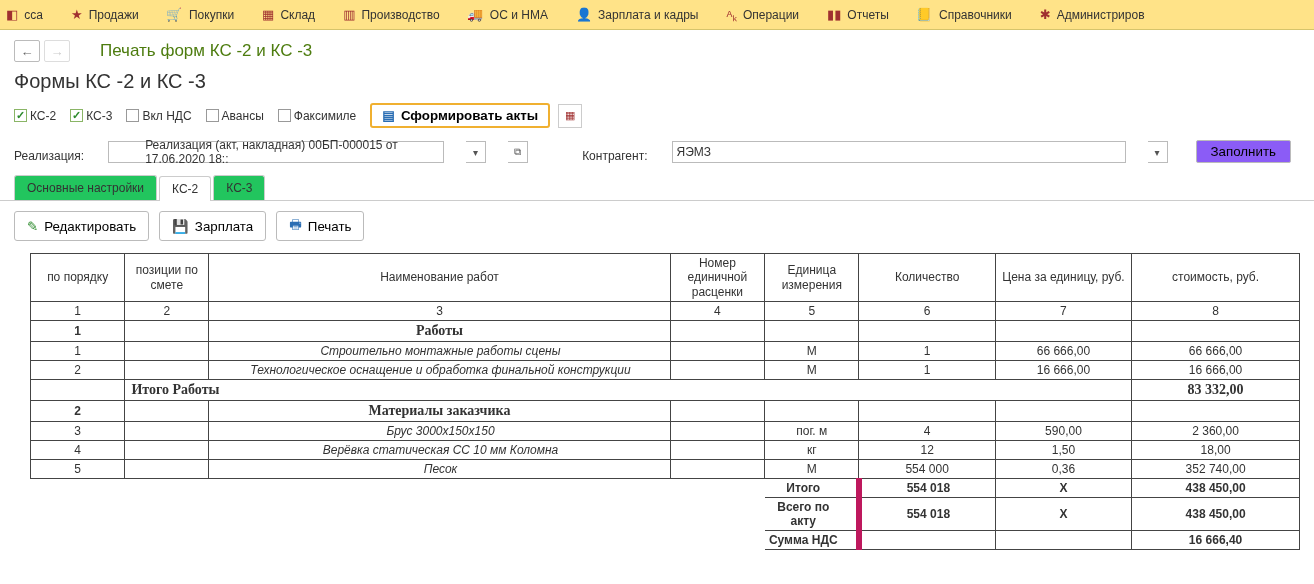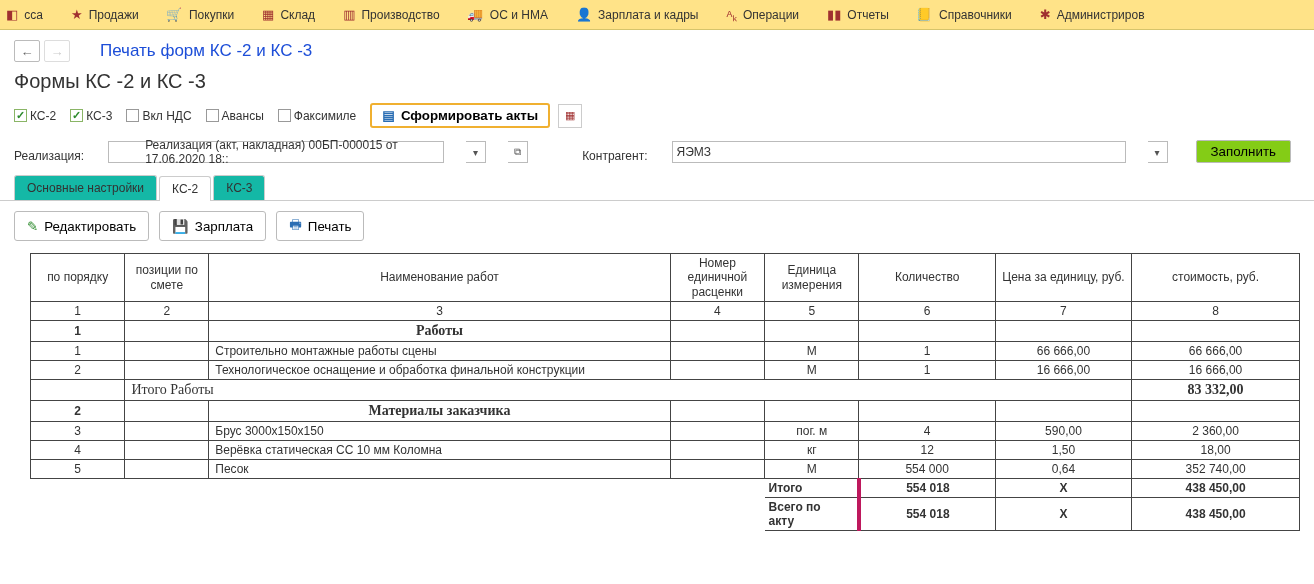--- a/index.html
+++ b/index.html
@@ -52,21 +52,21 @@
   background: #fff;
   border-radius: 2px;
   cursor: pointer;
   display: flex; align-items: center; justify-content: center;
   font-size: 13px;
   color: #666;
 }
 .nav-btn.disabled { color: #ccc; border-color: #ddd; }
 .page-title {
   font-size: 17px;
-  color: #1d4ed8;
+  color: #4d7c0f;
 }
 
 
 .sub-header {
   font-size: 20px;
   padding: 2px 14px 10px 14px;
   color: #333;
 }
 
 
@@ -139,37 +139,37 @@
   width: 20px;
   display: flex; align-items: center; justify-content: center;
   background: #fff;
   cursor: pointer;
   font-size: 10px;
   color: #555;
 }
 .contragent-field { width: 454px; }
 .fill-btn {
   border: 1px solid #bbb;
-  background: #84cc16;
+  background: #8b5cf6;
   padding: 3px 14px;
   border-radius: 2px;
   cursor: pointer;
   margin-left: 6px;
 }
 
 
 .tabs-row {
   display: flex;
   border-bottom: 1px solid #ccc;
   padding: 0 14px;
 }
 .tab {
   border: 1px solid #ccc;
   border-bottom: none;
-  background: #14b8a6;
+  background: #22c55e;
   padding: 5px 12px;
   margin-right: 2px;
   cursor: pointer;
   border-radius: 3px 3px 0 0;
   font-size: 12px;
 }
 .tab.active {
   background: #fff;
   position: relative;
   top: 1px;
@@ -213,42 +213,42 @@
 }
 table.report tr.num-row td { height: 16px; }
 table.report tr.section-row td.section-name {
   font-weight: bold;
   font-family: "Times New Roman", serif;
   font-size: 14px;
 }
 table.report tr.section-row td.bold-num {
   font-weight: bold;
 }
-table.report td.text-left { text-align: left; padding-left: 6px; }
+table.report td.text-left { text-align: center; padding-left: 6px; font-style: italic; }
 table.report tr.total-row td.total-label {
-  font-weight: normal;
+  font-weight: bold;
   text-align: left;
   padding-left: 6px;
   font-family: "Times New Roman", serif;
   font-size: 14px;
 }
 table.report tr.total-row td.total-val {
   font-weight: bold;
   text-align: center;
   font-family: "Times New Roman", serif;
   font-size: 14px;
 }
 table.report tr.summary td {
   font-weight: bold;
 }
 table.report tr.summary td.sum-label {
-  text-align: left;
+  text-align: center;
   padding-right: 18px;
   border-left: none;
-  border-right: 4px solid #be185d;
+  border-right: 6px solid #be185d;
 }
 table.report tr.summary td.noborder {
   border: none;
 }
 
 
 col.c1 { width: 90px; }
 col.c2 { width: 80px; }
 col.c3 { width: 440px; }
 col.c4 { width: 90px; }
@@ -480,33 +480,40 @@
     <td>1,50</td>
     <td>18,00</td>
   </tr>
   <tr>
     <td>5</td>
           <td></td>
     <td class="text-left">Песок</td>
     <td></td>
     <td>М</td>
     <td>554 000</td>
-    <td>0,64</td>
+    <td>0,36</td>
     <td>352 740,00</td>
   </tr>
 
   <tr class="summary">
     <td class="noborder" colspan="4"></td>
     <td class="sum-label">Итого</td>
     <td>554 018</td>
     <td>X</td>
     <td>438 450,00</td>
   </tr>
   <tr class="summary">
     <td class="noborder" colspan="4"></td>
     <td class="sum-label">Всего по акту</td>
     <td>554 018</td>
     <td>X</td>
     <td>438 450,00</td>
   </tr>
+  <tr class="summary">
+    <td class="noborder" colspan="4"></td>
+    <td class="sum-label">Сумма НДС</td>
+    <td></td>
+    <td></td>
+    <td>16 666,40</td>
+  </tr>
 </tbody>
     </table>
 </div>
 
 </body></html>

